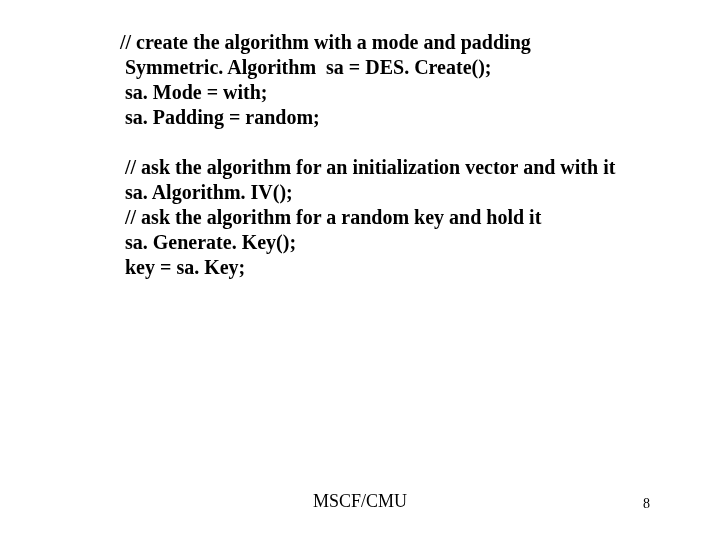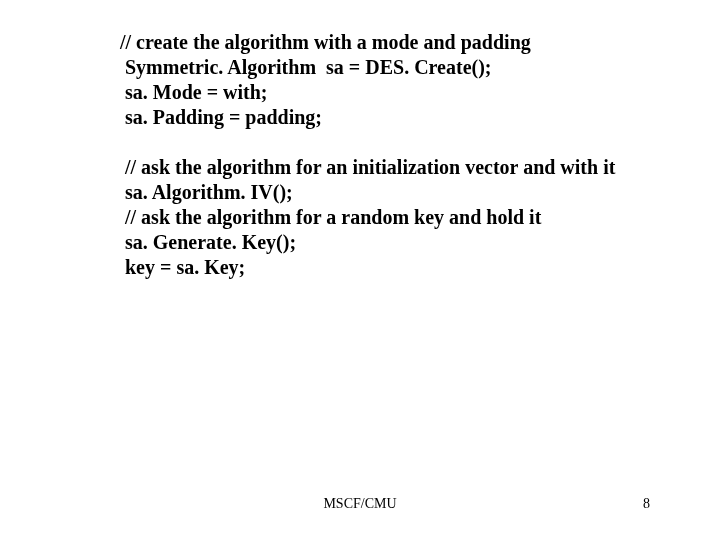--- a/index.html
+++ b/index.html
@@ -30,39 +30,39 @@
     }
     .blank-line {
       height: 25px;
     }
     .footer-center {
       position: absolute;
       bottom: 28px;
       left: 0;
       right: 0;
       text-align: center;
-      font-size: 14px;
+      font-size: 18px;
       color: #000000;
     }
     .footer-right {
       position: absolute;
       bottom: 28px;
       right: 70px;
       font-size: 14px;
       color: #000000;
     }
   </style>
 </head>
 <body>
 
 <div class="content">
   <div class="code-line">// create the algorithm with a mode and padding</div>
   <div class="code-line"> Symmetric. Algorithm  sa = DES. Create();</div>
   <div class="code-line"> sa. Mode = with;</div>
-  <div class="code-line"> sa. Padding = padding;</div>
+  <div class="code-line"> sa. Padding = random;</div>
   <div class="blank-line"></div>
   <div class="code-line"> // ask the algorithm for an initialization vector and with it</div>
   <div class="code-line"> sa. Algorithm. IV();</div>
   <div class="code-line"> // ask the algorithm for a random key and hold it</div>
   <div class="code-line"> sa. Generate. Key();</div>
   <div class="code-line"> key = sa. Key;</div>
 </div>
 
 <div class="footer-center">MSCF/CMU</div>
 <div class="footer-right">8</div>

